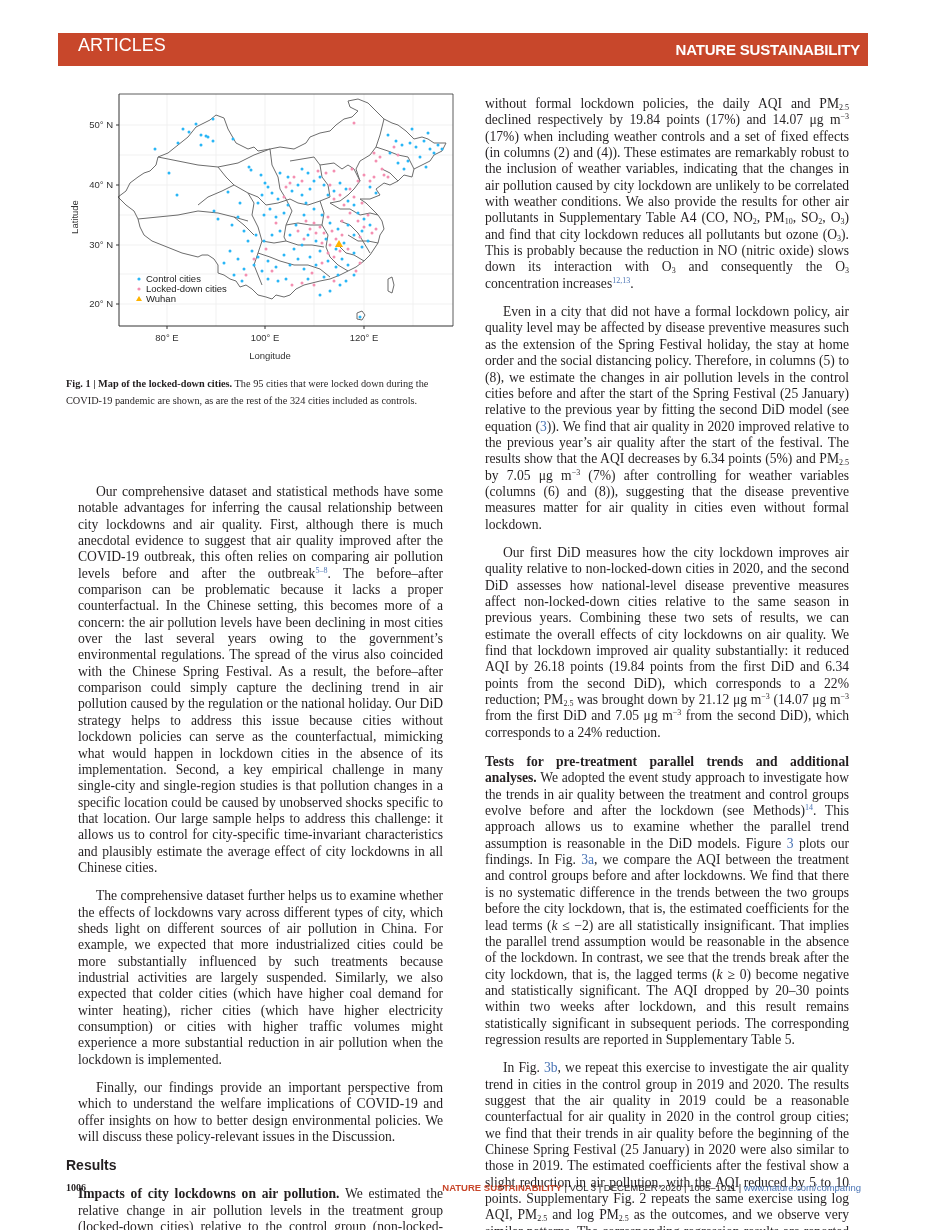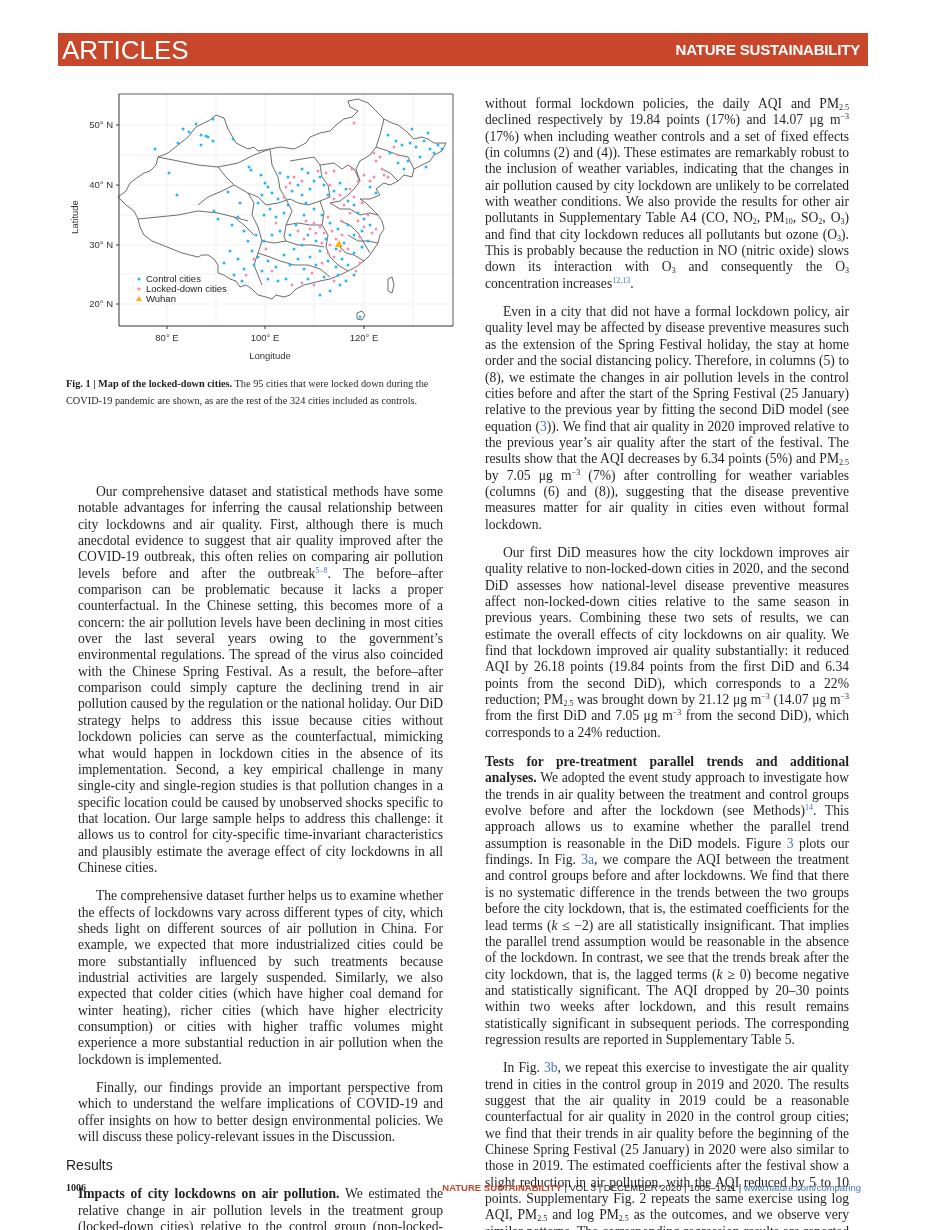--- a/index.html
+++ b/index.html
@@ -1,31 +1,31 @@
 <!DOCTYPE html>
 <html><head>
 <meta charset="utf-8">
 <style>
   html, body { margin: 0; padding: 0; background: #ffffff; }
   body { width: 925px; height: 1230px; position: relative; overflow: hidden; font-family: "Liberation Serif", "DejaVu Serif", serif; color: #231f20; }
   .header-bar { position: absolute; left: 58px; top: 33px; width: 810px; height: 33px; background: #c8472b; color: #fff; }
-  .header-left { position: absolute; left: 4px; top: 2px; font-family: "Liberation Sans", "DejaVu Sans", sans-serif; font-size: 26px; letter-spacing: 0px; font-weight: normal; }
+  .header-left { position: absolute; left: 20px; top: 2px; font-family: "Liberation Sans", "DejaVu Sans", sans-serif; font-size: 18px; letter-spacing: 0px; font-weight: normal; }
   .header-right { position: absolute; right: 8px; top: 8px; font-family: "Liberation Sans", "DejaVu Sans", sans-serif; font-size: 15px; font-weight: bold; letter-spacing: -0.2px; }
 
   .figure { position: absolute; left: 58px; top: 85px; width: 410px; height: 290px; }
   .figure svg { position: absolute; left: 0; top: 0; }
   .caption { position: absolute; left: 66px; top: 376px; width: 395px; font-family: Liberation Serif, serif; font-size: 10.3px; line-height: 16.5px; color: #231f20; }
   .caption b { font-weight: bold; }
 
   .col { position: absolute; font-size: 13.6px; line-height: 16.35px; text-align: justify; hyphens: auto; }
   .col-left { left: 66px; top: 472px; width: 389px; }
   .col-right { left: 473px; top: 84px; width: 388px; }
   .col p { margin: 12px; text-indent: 18px; }
   .col p.noindent { text-indent: 0; }
-  .section-heading { font-family: "Liberation Sans", "DejaVu Sans", sans-serif; font-weight: normal; font-size: 14px; margin-top: 12px; margin-bottom: 1px; line-height: 17px; }
+  .section-heading { font-family: "Liberation Sans", "DejaVu Sans", sans-serif; font-weight: bold; font-size: 14px; margin-top: 12px; margin-bottom: 1px; line-height: 17px; }
   .run-head { font-weight: bold; }
   .ref { color: #4a74b5; }
   sub, sup { font-size: 8px; line-height: 0; }
   sub { vertical-align: -2px; }
   sup { vertical-align: 5px; }
 
   .footer-page { position: absolute; left: 66px; top: 1182px; font-family: Liberation Serif, serif; font-size: 10px; font-weight: bold; }
   .footer-journal { position: absolute; right: 64px; top: 1182px; font-family: "Liberation Sans", "DejaVu Sans", sans-serif; font-size: 9.5px; color: #231f20; }
   .footer-journal .jname { color: #c8472b; font-weight: bold; }
   .footer-journal .url { color: #4a74b5; }

